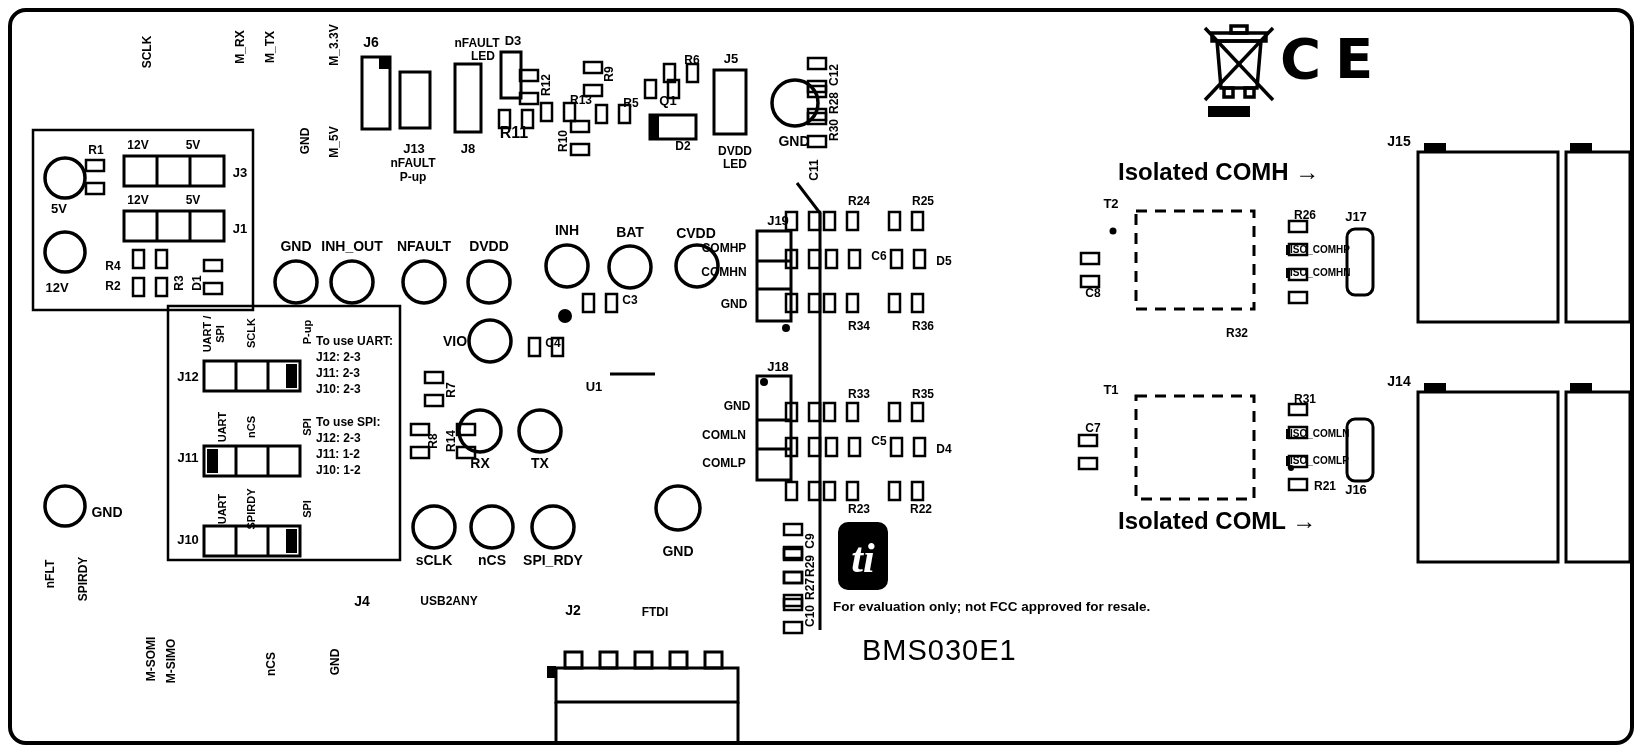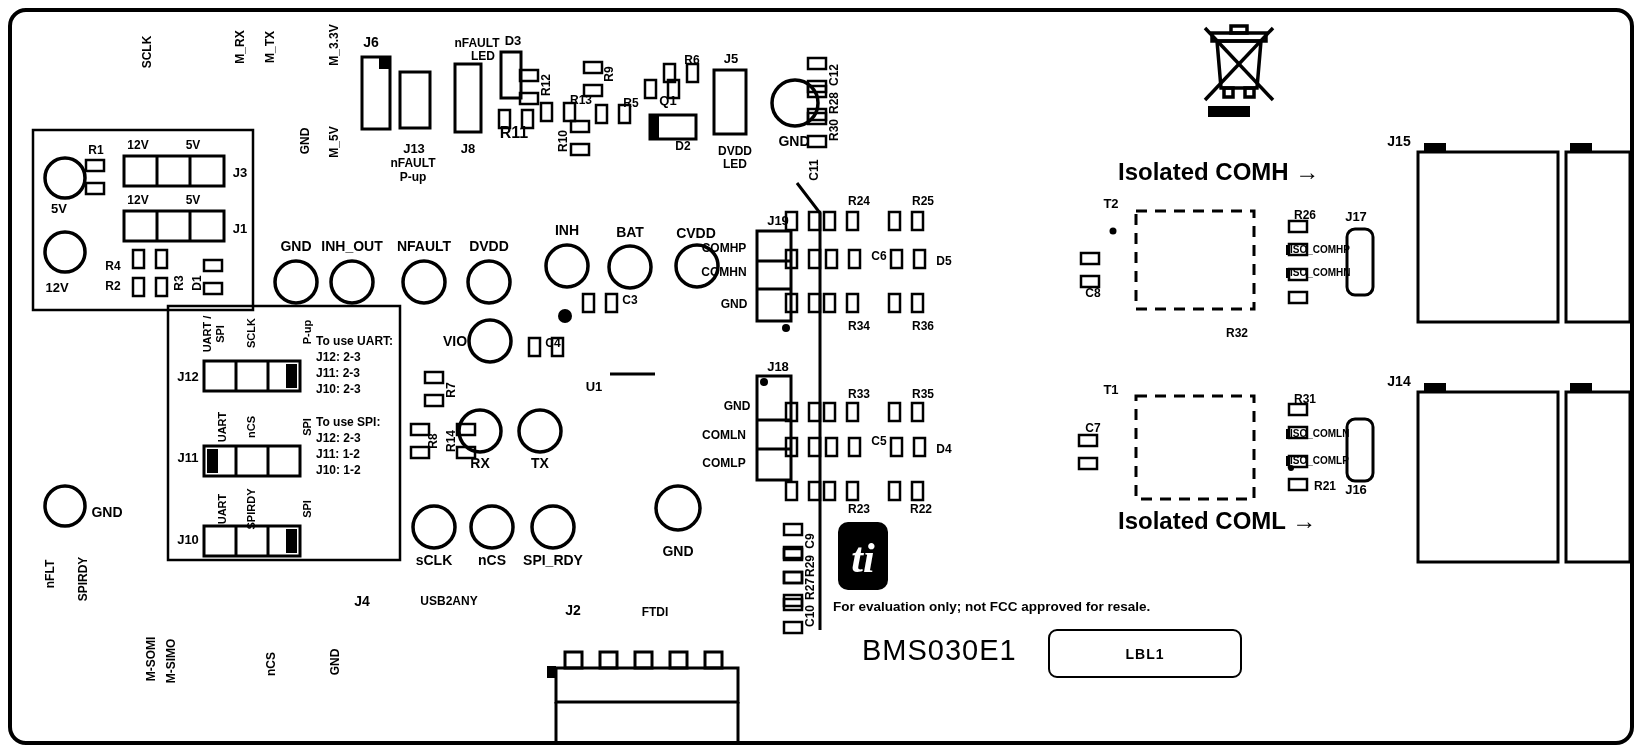--- a/index.html
+++ b/index.html
@@ -344,25 +344,23 @@
       <div class="lbl" style="left: 1111px; top: 389px; font-size: 13px; transform: translate(-50%, -50%);">T1</div>
       <div class="lbl" style="left: 1093px; top: 428px; font-size: 12px; transform: translate(-50%, -50%);">C7</div>
       <div class="lbl" style="left: 1305px; top: 399px; font-size: 12px; transform: translate(-50%, -50%);">R31</div>
       <div class="lbl" style="left: 1290px; top: 434px; font-size: 10px; transform: translate(0px, -50%);">ISO_COMLN</div>
       <div class="lbl" style="left: 1290px; top: 461px; font-size: 10px; transform: translate(0px, -50%);">ISO_COMLP</div>
       <div class="lbl" style="left: 1305px; top: 486px; font-size: 12px; transform: translate(-50%, -50%); padding-left: 40px;">R21</div>
       <div class="lbl" style="left: 1356px; top: 489px; font-size: 13px; transform: translate(-50%, -50%);">J16</div>
       <div class="lbl" style="left: 1399px; top: 381px; font-size: 14px; transform: translate(-50%, -50%);">J14</div>
     </div>
 
+  <div class="ce">CE</div>
 
   <div id="iso-coml" class="iso-h">Isolated COML →</div>
   <div id="iso-comh" class="iso-h">Isolated COMH →</div>
 
 
   <div class="disclaimer">For evaluation only; not FCC approved for resale.</div>
   <div class="partnum">BMS030E1</div>
 
-  <div class="lbl1-box">
-    <span>LBL1</span>
-  </div>
 
 </div>
 
 </body></html>

